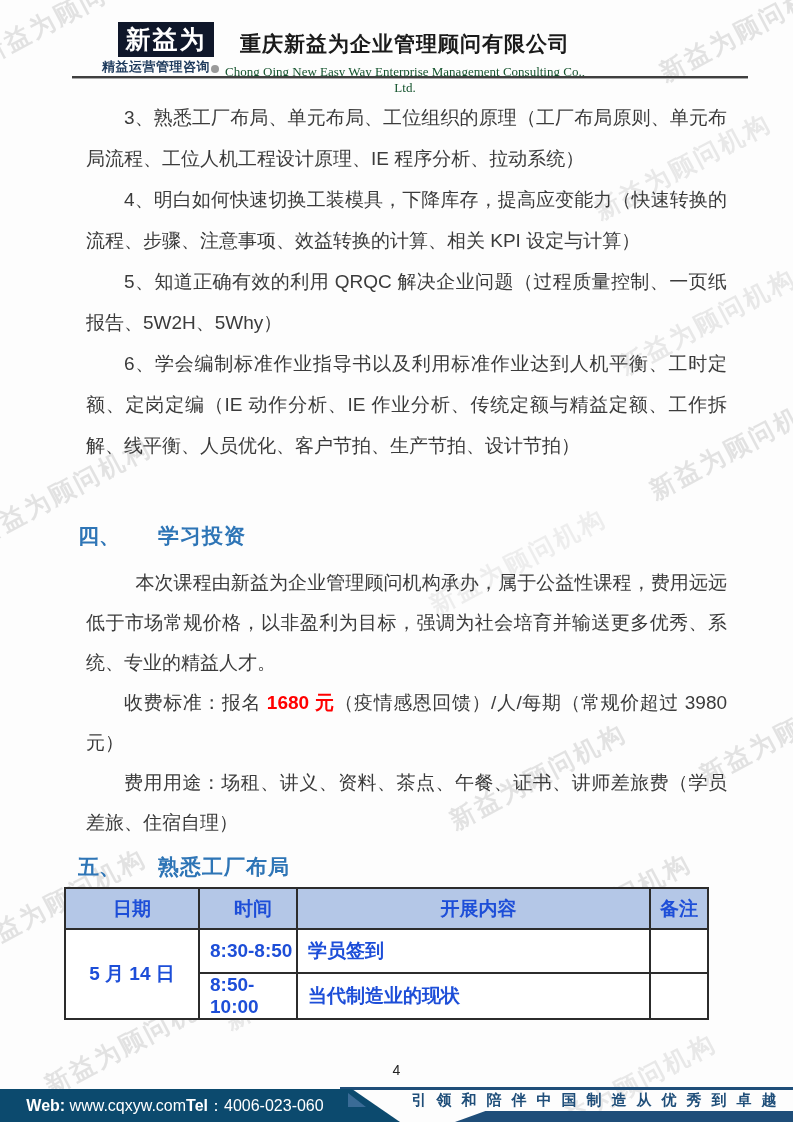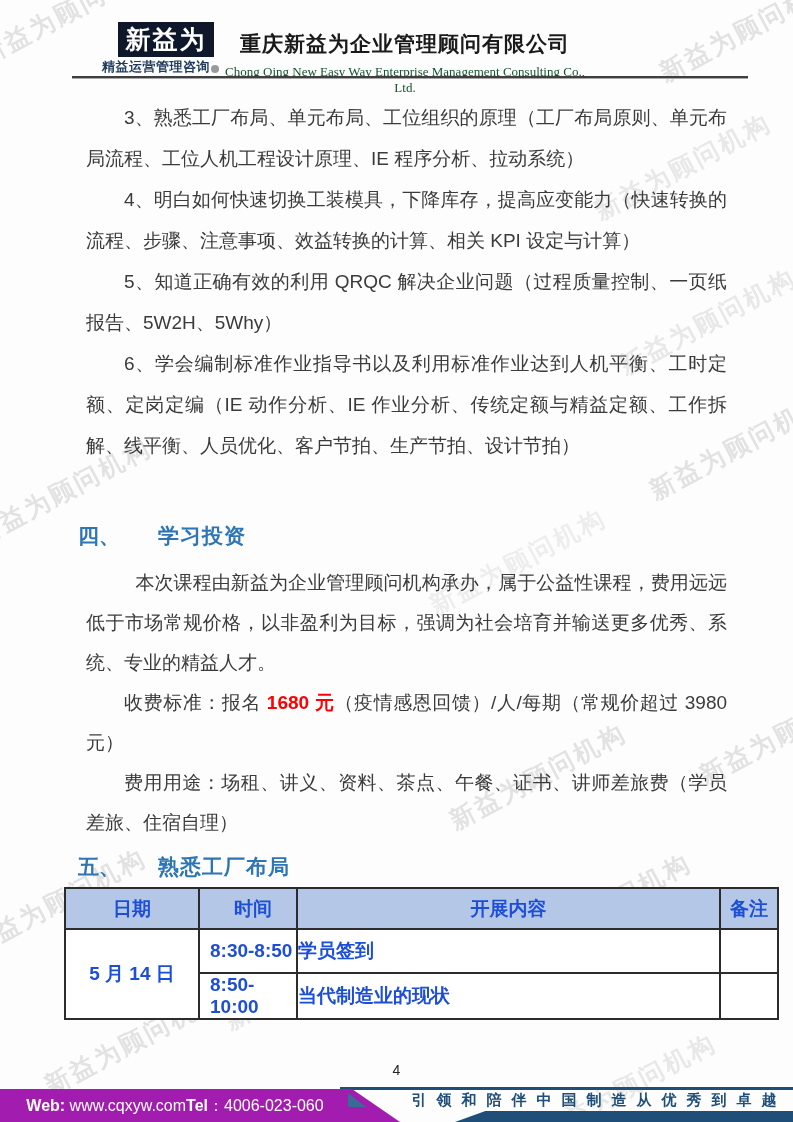--- a/index.html
+++ b/index.html
@@ -53,28 +53,28 @@
   #sec4-body .par { line-height:40px; }
   .fee-amount { color:#ff0000; font-weight:bold; }
   #sec5-heading { top:853px; }
   
   .sched { position:absolute; left:64px; top:887px; z-index:2; border-collapse:collapse; }
   .sched td, .sched th { border:2px solid #2c2c2c; font-size:19px; font-weight:bold; color:#1d4ed8; }
   .sched th { background:#b4c7e7; height:41px; text-align:center; }
   .sched td { height:44px; background:#fff; }
   .col-date { width:134px; text-align:center; }
   .col-time { width:98px; padding-left:10px; }
-  .col-content { width:423px; }
+  .col-content { width:353px; padding-left:10px; }
   .col-note { width:58px; }
   
   .page-num { position:absolute; left:0; top:1062px; width:100%; text-align:center; font-size:14px; color:#222; z-index:2; }
   .footer-line { position:absolute; left:340px; top:1087px; width:453px; height:3px; background:#1f4e79; z-index:2; }
   .footer-ribbon {
     position:absolute; left:0; top:1089px; width:400px; height:33px;
-    background:#a21caf; z-index:3;
+    background:#0c4a6e; z-index:3;
     clip-path:polygon(0 0, 88% 0, 100% 100%, 0 100%);
     color:#fff; font-size:16px; line-height:33px; text-align:center;
     padding-right:50px;
   }
   .footer-ribbon .accent {
     position:absolute; right:34px; top:4px; width:18px; height:14px;
     background:#3a6b96; clip-path:polygon(0 0, 100% 100%, 0 100%);
   }
   .slogan {
     position:absolute; left:405px; top:1091px; width:388px; z-index:3;

